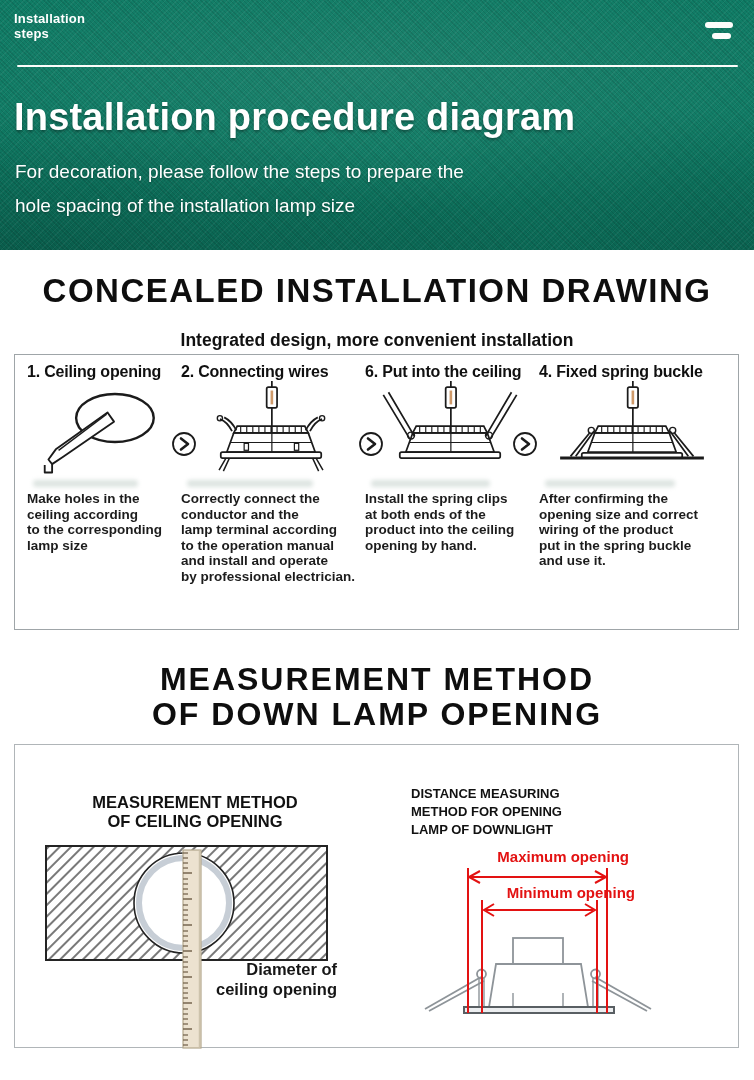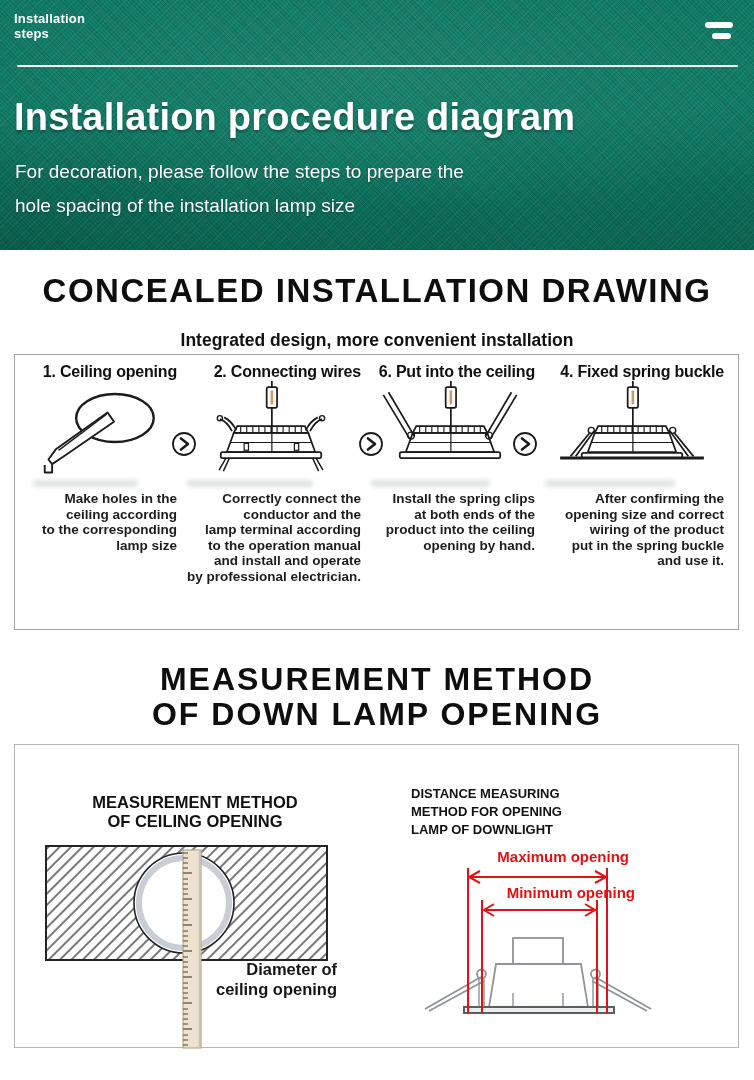--- a/index.html
+++ b/index.html
@@ -51,21 +51,21 @@
     font-size:32px;line-height:35px;font-weight:700;letter-spacing:2px;color:#0e0e0e;
   }
 
   
   .steps-box{
     position:absolute;left:14px;top:354px;width:725px;height:276px;
     border:1px solid #9fa5a8;background:#fff;box-sizing:border-box;
   }
   .steps-grid{
     position:absolute;left:12px;top:8px;right:8px;
-    display:grid;grid-template-columns:150px 180px 170px 185px;column-gap:4px;text-align:right;
+    display:grid;grid-template-columns:150px 180px 170px 185px;column-gap:4px;
   }
   .step-col{position:relative;}
   .step-title{font-size:16px;font-weight:700;letter-spacing:-.2px;white-space:nowrap;color:#101010;}
   .step-art{height:97px;display:flex;align-items:center;justify-content:center;}
   .ghost-line{width:70%;height:7px;margin:2px 0 4px 6px;background:#9eb3aa;opacity:.35;border-radius:3px;filter:blur(2px);}
   .step-caption{font-size:13.5px;line-height:15.5px;font-weight:700;color:#1c1c1c;white-space:pre-line;}
   .next-arrow{position:absolute;top:76px;width:26px;height:26px;}
 
   
   .measure-box{

